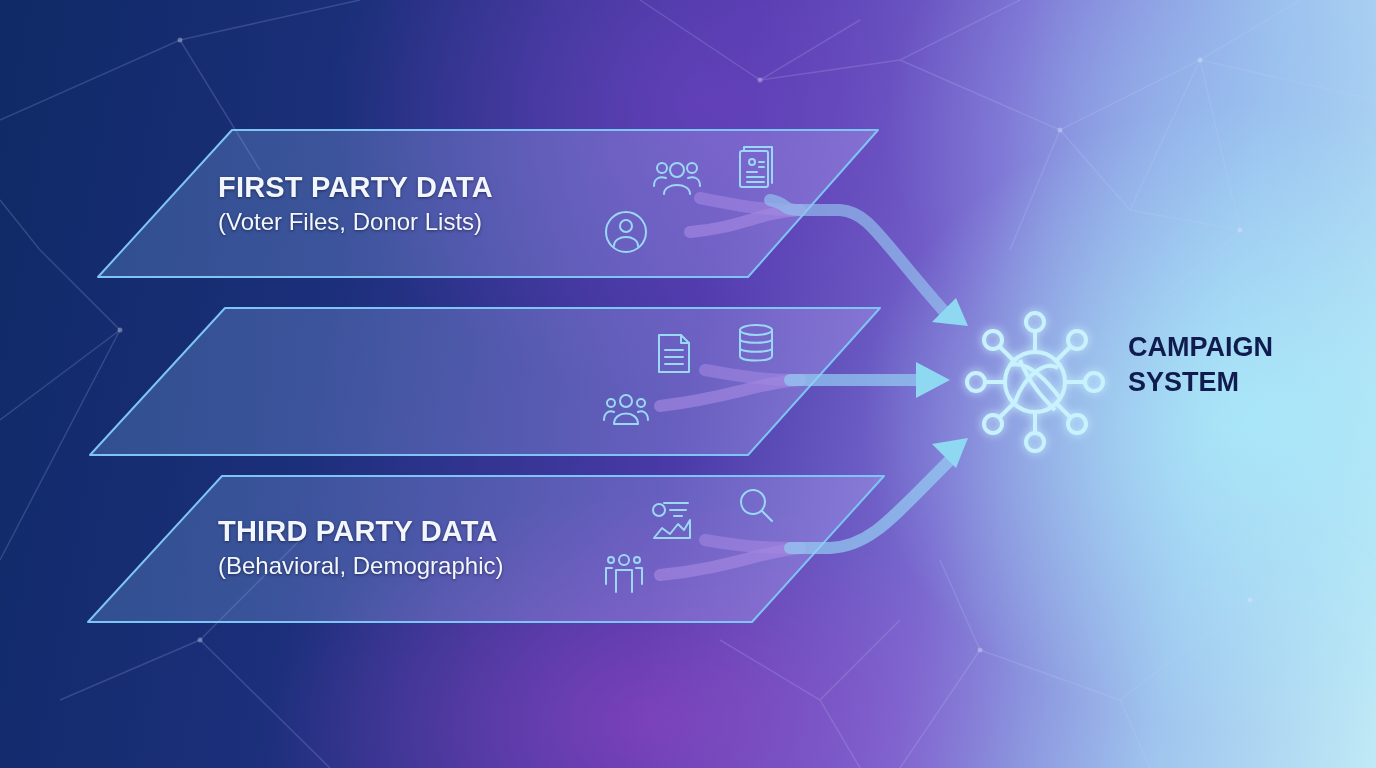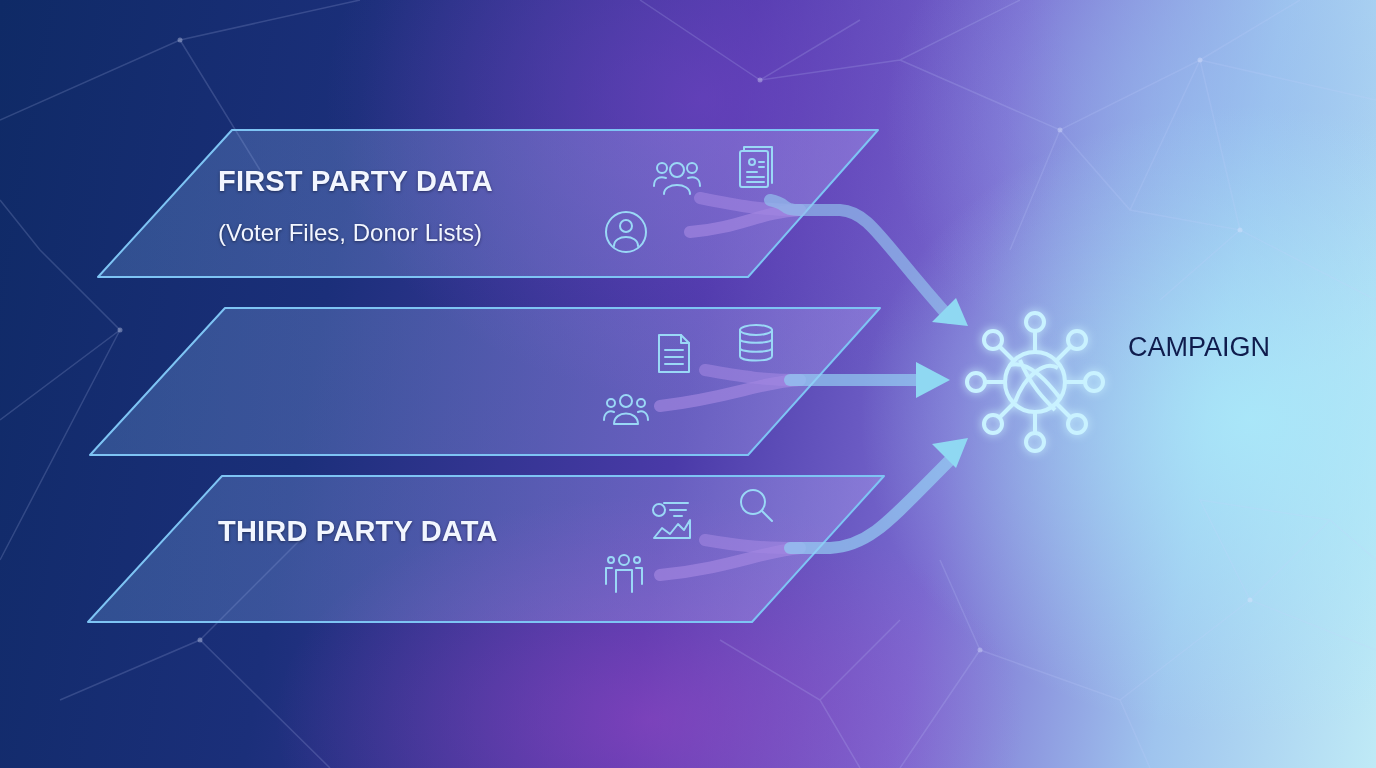--- a/index.html
+++ b/index.html
@@ -9,22 +9,22 @@
       radial-gradient(ellipse 520px 420px at 1250px 420px, rgba(170,235,250,0.85), rgba(170,235,250,0) 75%),
       radial-gradient(ellipse 420px 360px at 1200px 120px, rgba(150,190,240,0.6), rgba(150,190,240,0) 75%),
       radial-gradient(ellipse 500px 300px at 650px 720px, rgba(160,70,200,0.55), rgba(160,70,200,0) 75%),
       radial-gradient(ellipse 500px 400px at 700px 100px, rgba(120,70,200,0.55), rgba(120,70,200,0) 75%),
       linear-gradient(100deg,#0f2a66 0%,#1b2f7a 25%,#4a3aa8 50%,#7a6ad0 68%,#9fc4ee 85%,#bfeaf6 100%);
   }
   .net{position:absolute;left:0;top:0;}
   .layer{position:absolute;left:0;top:0;}
   .label{position:absolute;color:#f2f6ff;text-shadow:0 1px 3px rgba(0,0,20,0.5);}
   .label .t{font-weight:700;font-size:29px;letter-spacing:0.2px;line-height:34px;white-space:nowrap;}
-  .label .s{font-size:24px;line-height:30px;margin-top:20px;white-space:nowrap;}
-  .target{position:absolute;left:1128px;top:330px;color:#0f1c4d;font-weight:400;font-size:27px;line-height:35px;}
+  .label .s{font-size:24px;line-height:30px;margin-top:3px;white-space:nowrap;}
+  .target{position:absolute;left:1128px;top:330px;color:#0f1c4d;font-weight:700;font-size:27px;line-height:35px;}
   .target div{white-space:nowrap;}
 </style>
 </head>
 <body>
 
 <svg class="net" width="1376" height="768">
   <g stroke="rgba(200,210,255,0.18)" stroke-width="1.5" fill="none">
     <path d="M0 120 L180 40 L360 0 M180 40 L260 170 M0 420 L120 330 L40 250 M40 250 L0 200 M120 330 L0 560 M60 700 L200 640 L330 768 M200 640 L300 540"></path>
     <path d="M640 0 L760 80 L900 60 L1020 0 M760 80 L860 20 M900 60 L1060 130 L1200 60 L1376 100 M1060 130 L1010 250 M1200 60 L1300 0 M1200 60 L1240 230 L1376 300 M1240 230 L1160 300"></path>
     <path d="M1060 130 L1130 210 L1240 230 M1130 210 L1200 60"></path>
@@ -171,25 +171,27 @@
       <circle cx="624" cy="560" r="5"></circle>
         <path d="M616 592 L616 570 L632 570 L632 592"></path>
       <circle cx="611" cy="560" r="3"></circle>
         <path d="M606 584 L606 568 L612 568"></path>
       <circle cx="637" cy="560" r="3"></circle>
         <path d="M642 584 L642 568 L636 568"></path>
     </g>
   </g>
 </svg>
 
-<div class="label" style="left:218px;top:164px;">
+<div class="label" style="left:218px;top:170px;">
   <div class="t">FIRST PARTY DATA</div>
   <div class="s">(Voter Files, Donor Lists)</div>
 </div>
 <div class="label" style="left:218px;top:348px;">
 </div>
 <div class="label" style="left:218px;top:514px;">
   <div class="t">THIRD PARTY DATA</div>
+  <div class="s">(Behavioral, Demographic)</div>
 </div>
 
 <div class="target">
   <div>CAMPAIGN</div>
+  <div>SYSTEM</div>
 </div>
 
 </body></html>

